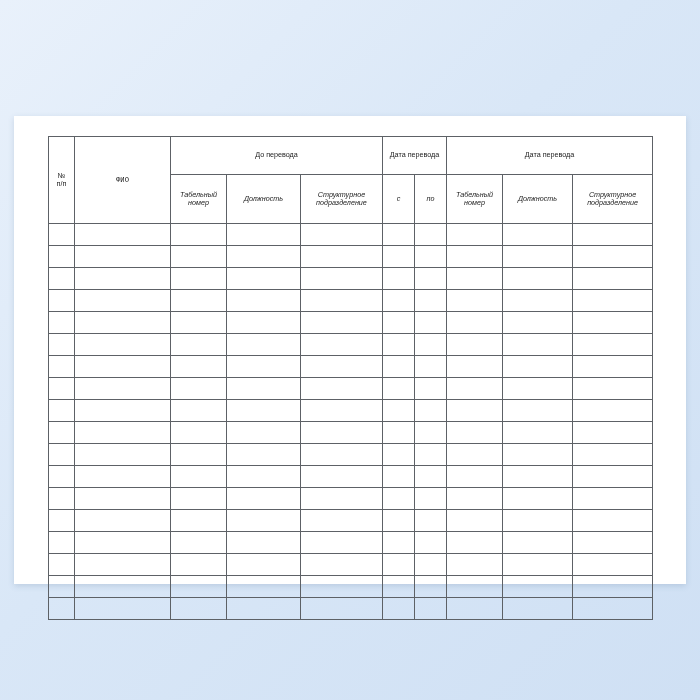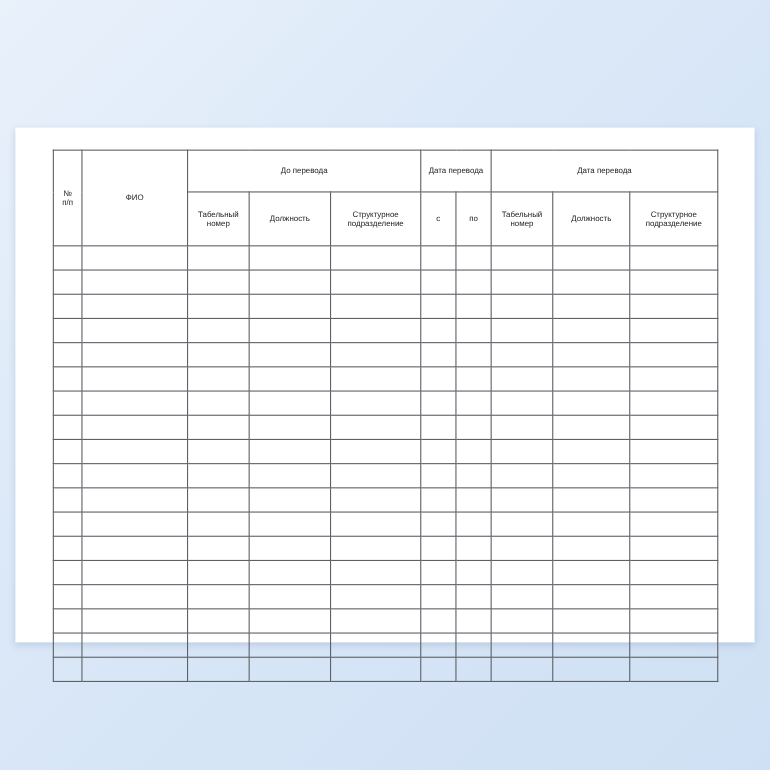--- a/index.html
+++ b/index.html
@@ -46,23 +46,23 @@
     color: #1b1b1b;
     text-align: center;
     vertical-align: middle;
     font-size: 7.2px;
     line-height: 1.15;
   }
   table.journal thead td {
     padding: 13px 1px;
   }
   .h-num { font-size: 8px; }
-  .h-fio { font-size: 8.5px; }
+  .h-fio { font-size: 8.5px; font-family: Liberation Mono, monospace; }
   .grp { font-size: 7.6px; height: 11px; }
-  .sub { height: 22px; }
+  .sub { height: 22px; font-style: italic; }
   .row-cell { height: 21px; }
   tbody tr td { height: 21px; }
 </style>
 </head>
 <body>
 
 <div class="bg-gradient"></div>
 
 <div class="sheet">
   <div class="table-wrap">

